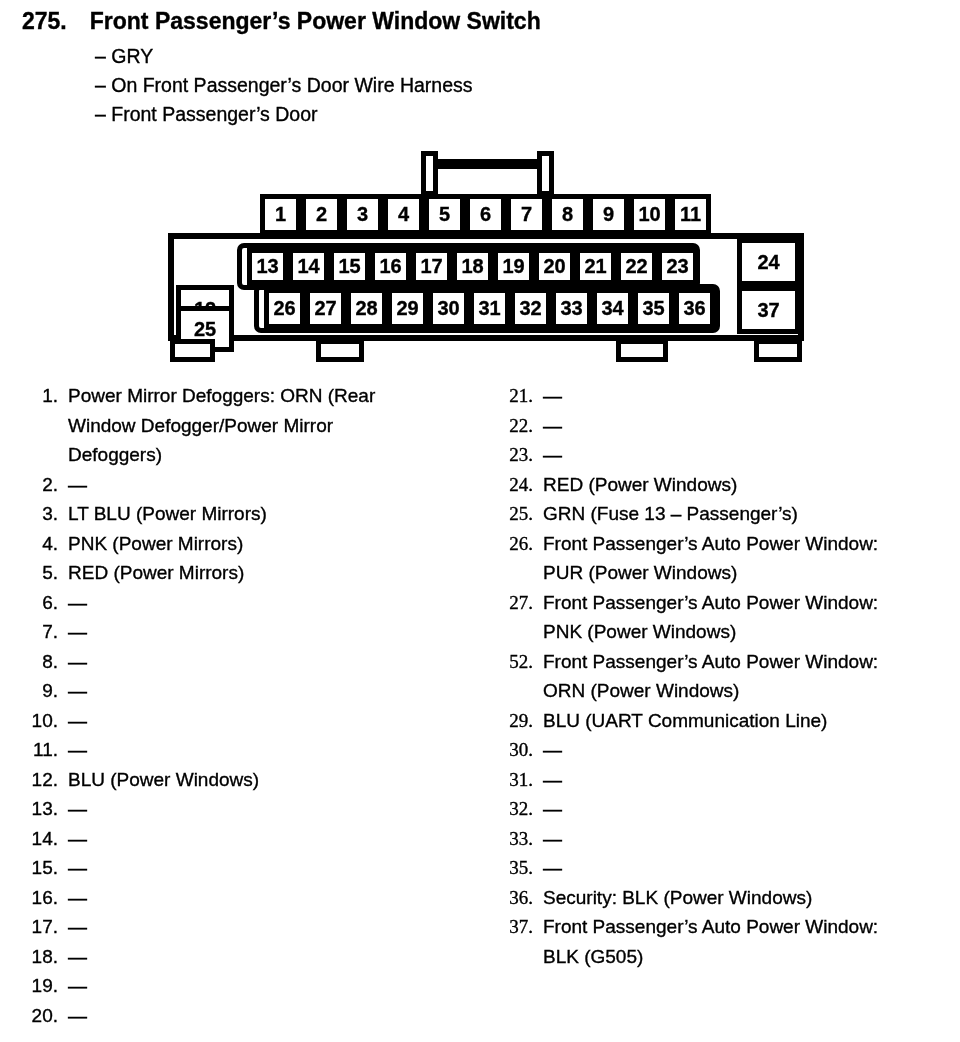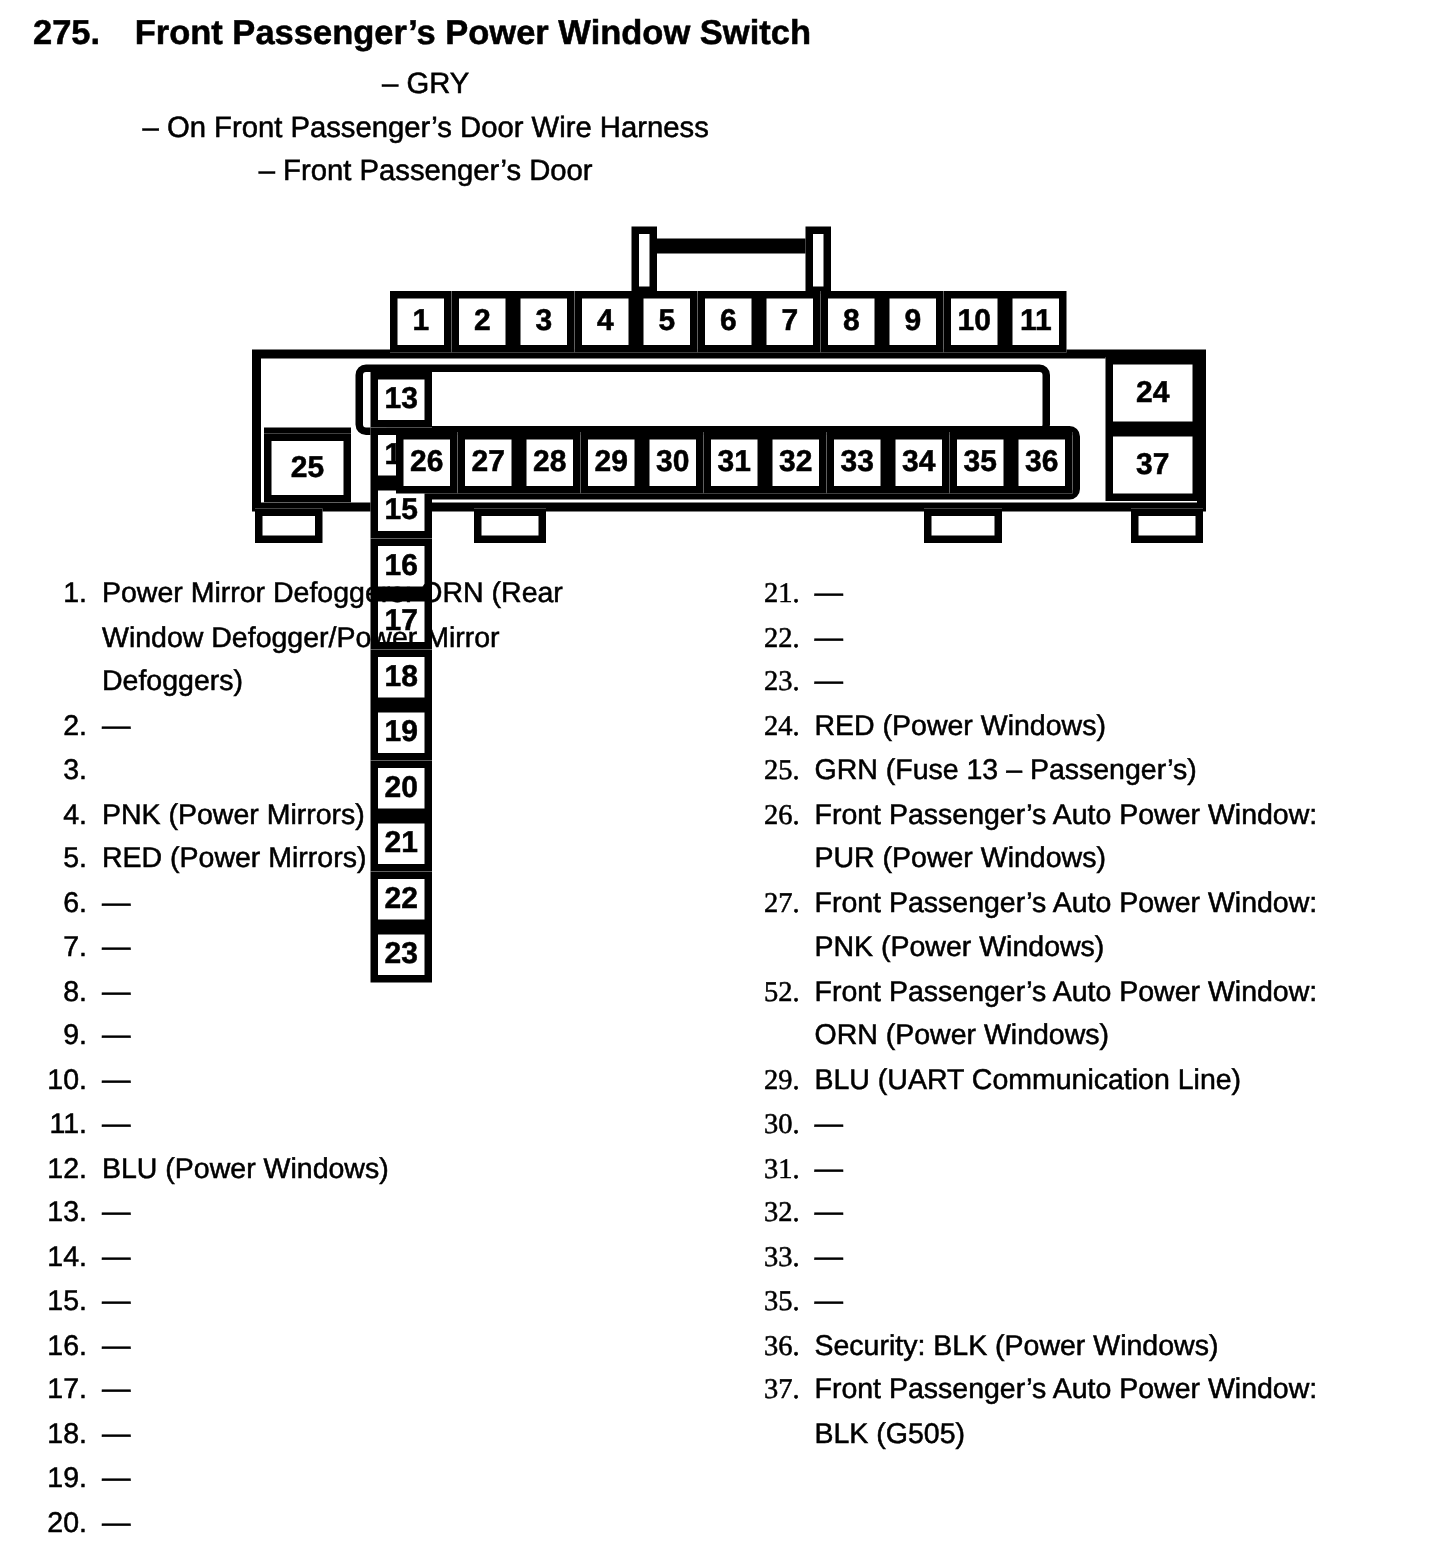--- a/index.html
+++ b/index.html
@@ -7,50 +7,50 @@
     width:960px; height:1042px; position:relative; overflow:hidden;
     background:#ffffff; color:#000;
     font-family:"Liberation Sans", sans-serif;
     -webkit-text-stroke:0.35px #000;
   }
   
   #heading { position:absolute; left:22px; top:8px; display:flex; align-items:flex-end;
              font-size:23px; font-weight:bold; }
   #sec-num { margin-right:23px; }
   #subtitles { position:absolute; left:95px; top:42px; font-size:19.5px; line-height:29px; }
-  .subtitle-line { white-space:pre;text-align:center; }
+  .subtitle-line { white-space:pre; }
   
   #connector { position:absolute; left:0; top:0; width:960px; height:380px; }
   #connector-body { position:absolute; left:168px; top:233px; width:636px; height:108px;
                     box-sizing:border-box; border:6px solid #000; background:#fff; }
   #latch-bar  { position:absolute; left:429px; top:159px; width:117px; height:10px; background:#000; }
   .latch-post { position:absolute; top:151px; width:17px; height:45px; box-sizing:border-box;
                 border:5px solid #000; background:#fff; }
   #latch-post-left  { left:421px; }
   #latch-post-right { left:537px; }
   .shell { position:absolute; box-sizing:border-box; border:5px solid #000;
            border-radius:7px; background:transparent; }
   #shell-a { left:237px; top:243px; width:463px; height:47px; }
   #shell-b { left:254px; top:284px; width:466px; height:49px; }
   .cell-row { position:absolute; display:flex; }
   #row-top    { left:260px; top:194px; }
-  #row-mid    { left:247px; top:248px;flex-direction:column; }
+  #row-mid    { left:247px; top:248px; }
   #row-bottom { left:264px; top:288px;align-items:flex-end; }
   .pin-cell { box-sizing:border-box; width:41px; flex:none;
               border:5px solid #000; background:#fff;
               display:flex; align-items:center; justify-content:center;
               font-weight:bold; font-size:20px; }
   #row-top .pin-cell    { height:41px; }
   #row-mid .pin-cell    { height:37px; }
   #row-bottom .pin-cell { height:41px; }
   .corner-box { position:absolute; box-sizing:border-box; border:5px solid #000; background:#fff;
                 display:flex; align-items:center; justify-content:center;
                 font-weight:bold; font-size:20px; }
   #box-12 { left:176px; top:241px; width:58px; height:48px;margin-top:44px; }
-  #box-25 { left:176px; top:289px; width:58px; height:46px; }
+  #box-25 { left:176px; top:306px; width:58px; height:46px; }
   #box-24 { left:737px; top:238px; width:63px; height:48px; }
   #box-37 { left:737px; top:286px; width:63px; height:48px; }
   .foot { position:absolute; top:339px; height:23px; box-sizing:border-box;
           border:5px solid #000; background:#fff; }
   
   .pin-col { position:absolute; font-size:19px; line-height:29.5px; }
   #pin-col-left  { left:18px;  top:381px; width:455px; }
   #pin-col-right { left:490px; top:381px; width:465px; }
   .pin-row  { display:flex; }
   .pin-num  { flex:none; text-align:right; }
@@ -136,20 +136,21 @@
         <div class="pin-desc">Power Mirror Defoggers: ORN (Rear
 Window Defogger/Power Mirror
 Defoggers)</div>
       </div>
       <div class="pin-row">
         <div class="pin-num">2.</div>
         <div class="pin-desc">—</div>
       </div>
       <div class="pin-row">
         <div class="pin-num">3.</div>
+        <div class="pin-desc">LT BLU (Power Mirrors)</div>
       </div>
       <div class="pin-row">
         <div class="pin-num">4.</div>
         <div class="pin-desc">PNK (Power Mirrors)</div>
       </div>
       <div class="pin-row">
         <div class="pin-num">5.</div>
         <div class="pin-desc">RED (Power Mirrors)</div>
       </div>
       <div class="pin-row">

